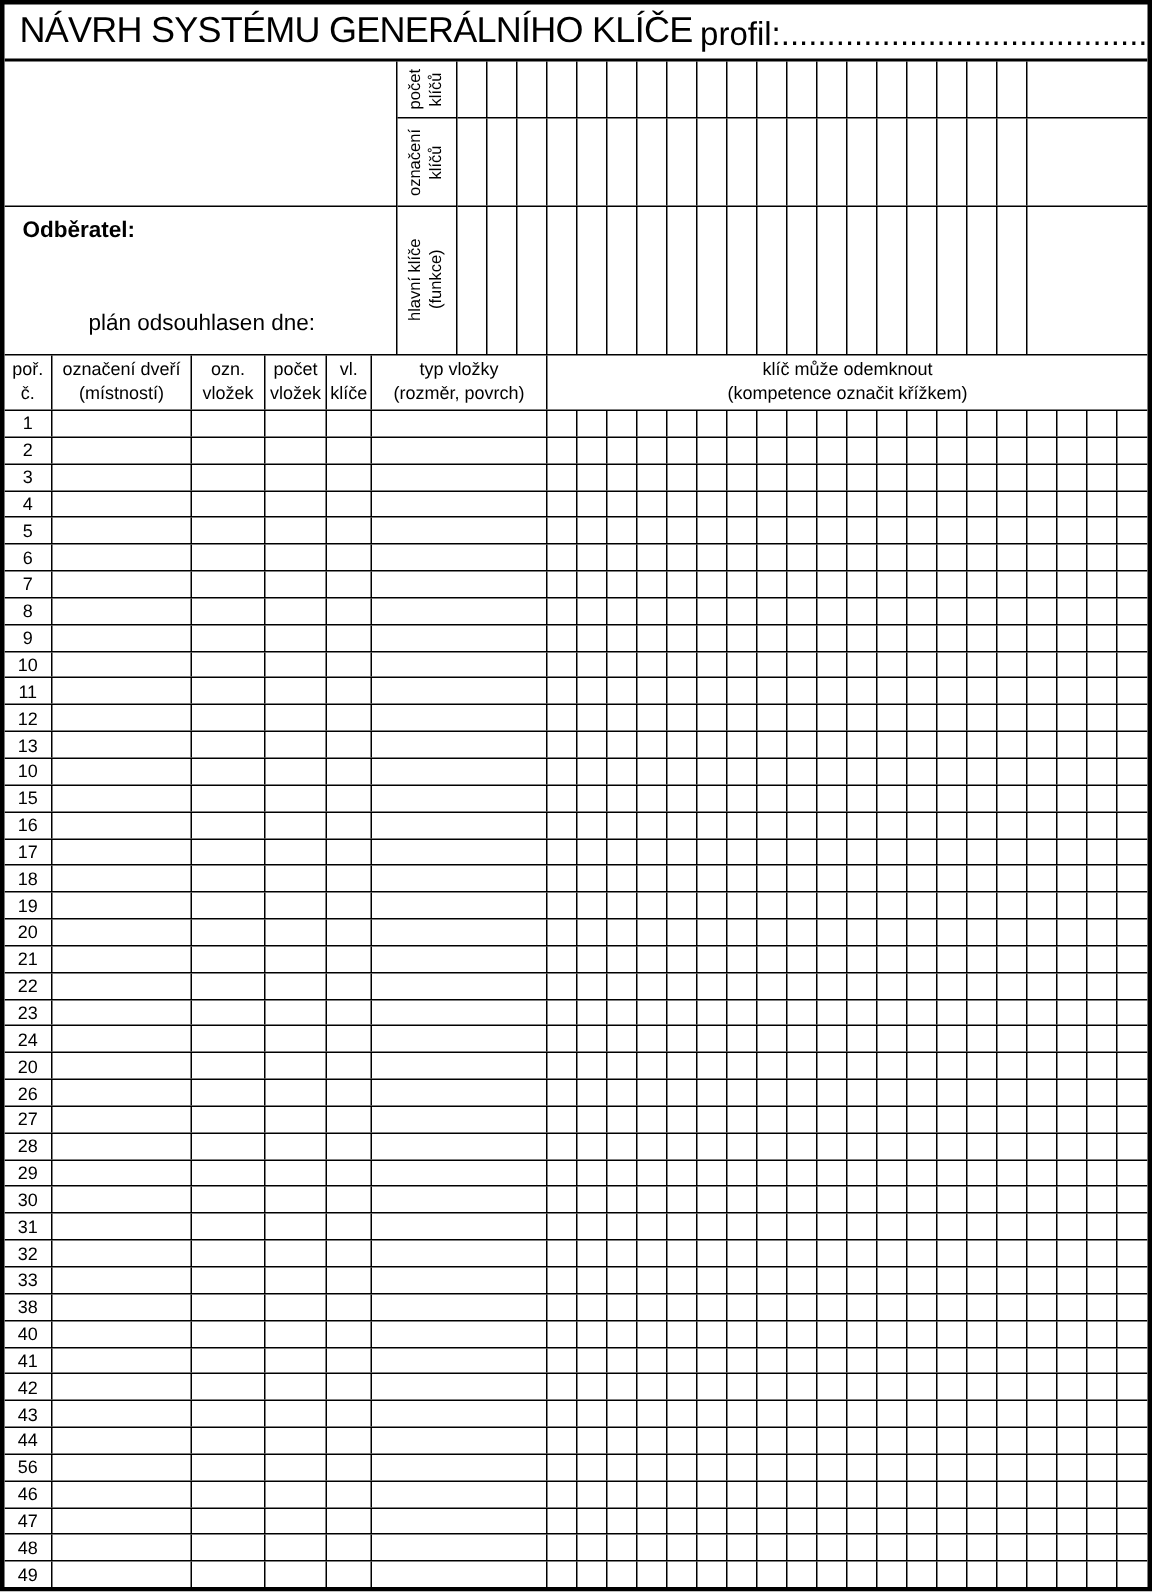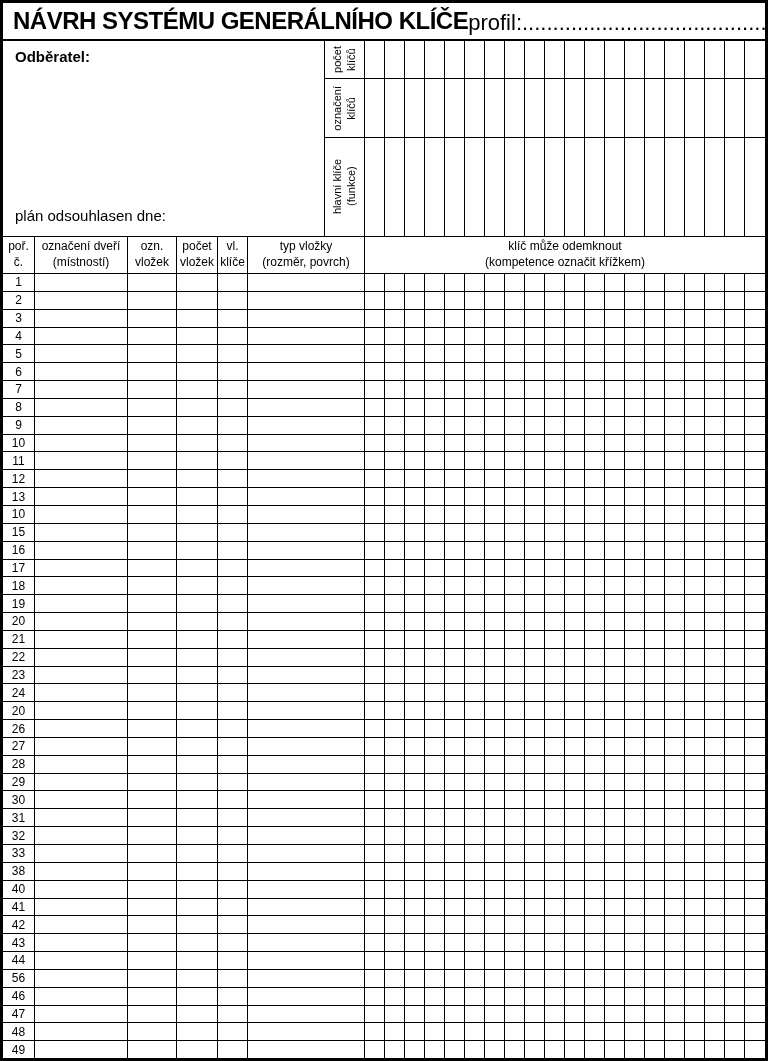--- a/index.html
+++ b/index.html
@@ -7,30 +7,30 @@
     width:768px;height:1061px;box-sizing:border-box;background:#fff;
     border:3px solid #000;color:#000;
     font-family:"Liberation Sans",sans-serif;
     display:flex;flex-direction:column;overflow:hidden;
   }
   
   .title-bar{
     height:38px;flex:none;box-sizing:border-box;border-bottom:2px solid #000;
     display:flex;align-items:center;justify-content:space-between;padding-left:10px;
   }
-  .form-title{font-size:24px;font-weight:bold;letter-spacing:-0.5px;white-space:nowrap;}
+  .form-title{font-size:24px;font-weight:normal;letter-spacing:-0.5px;white-space:nowrap;}
   .profil{font-size:22px;white-space:nowrap;overflow:hidden;align-self:flex-end;line-height:1.4;}
   
   .head{height:196px;flex:none;box-sizing:border-box;border-bottom:1px solid #000;display:flex;}
-  .left-panel{width:322px;flex:none;box-sizing:border-box;border-right:1px solid #000;display:flex;flex-direction:row;}
+  .left-panel{width:262px;flex:none;box-sizing:border-box;border-right:1px solid #000;display:flex;flex-direction:column;}
   .blank-top{height:97px;box-sizing:border-box;border-bottom:1px solid #000;}
   .customer{flex:1;display:flex;flex-direction:column;justify-content:space-between;
     padding:7px 12px 12px 12px;box-sizing:border-box;}
   .customer-label{font-size:15px;font-weight:bold;}
-  .plan-label{font-size:15px;}
+  .plan-label{font-size:15px;margin-left:44px;}
   .rot-col{width:40px;flex:none;box-sizing:border-box;border-right:1px solid #000;display:flex;flex-direction:column;}
   .rot-cell{display:flex;align-items:center;justify-content:center;box-sizing:border-box;overflow:hidden;}
   .rot-cell.r0{height:38px;border-bottom:1px solid #000;}
   .rot-cell.r1{height:59px;border-bottom:1px solid #000;}
   .rot-cell.r2{flex:1;}
   .rot{writing-mode:vertical-rl;transform:rotate(180deg);font-size:11px;line-height:1.25;text-align:center;}
   .rot span{display:block;}
   .top-grid{flex:1;display:flex;flex-direction:column;min-width:0;}
   .tg-row{display:flex;box-sizing:border-box;}
   .tg-row.r0{height:38px;border-bottom:1px solid #000;}

